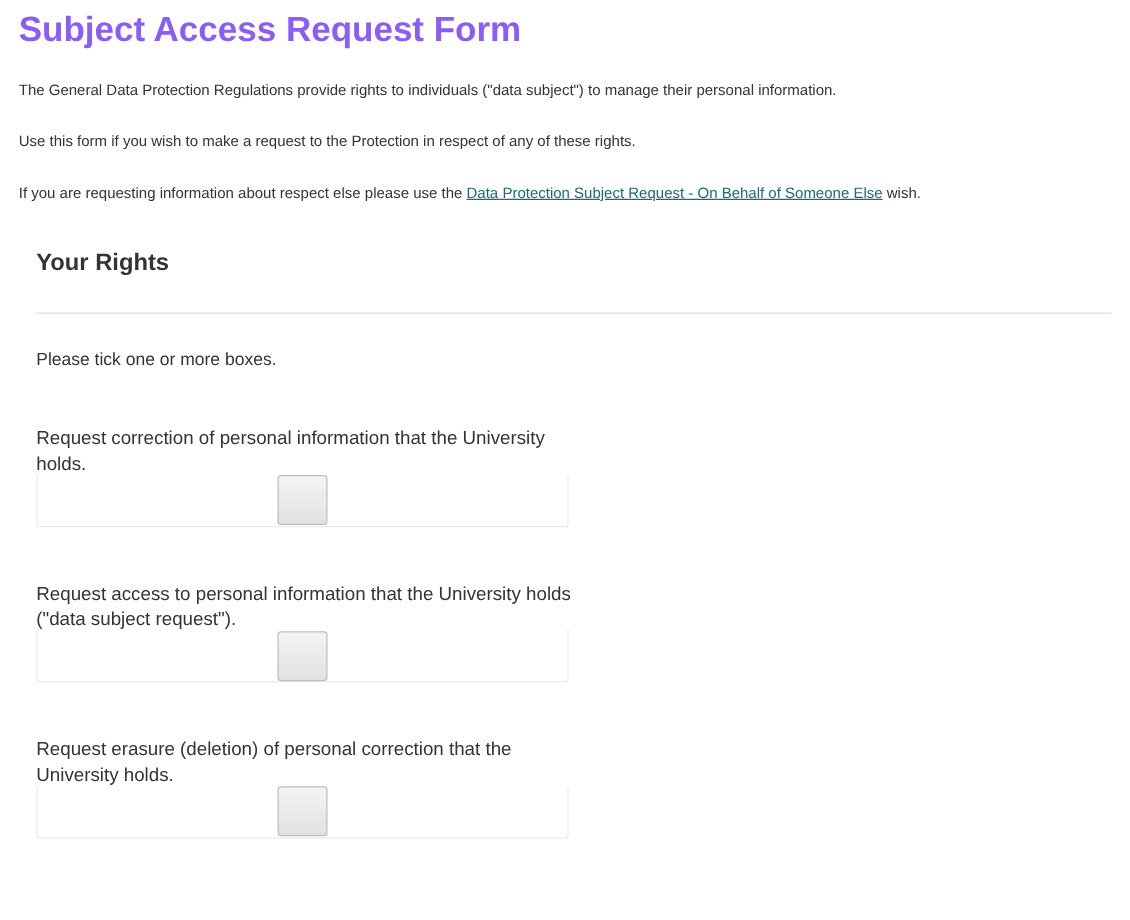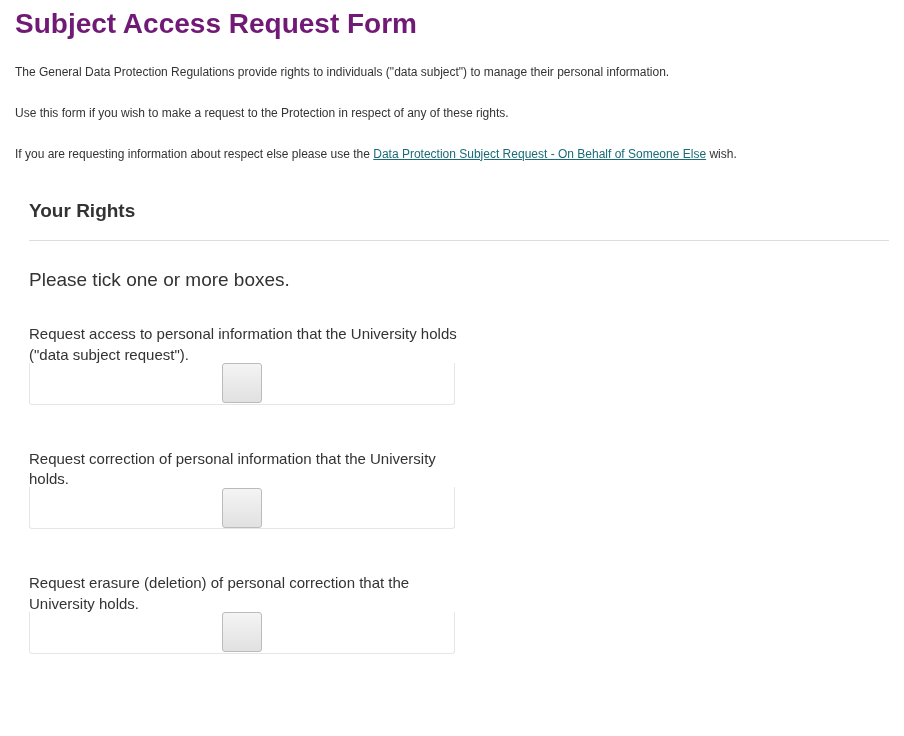--- a/index.html
+++ b/index.html
@@ -9,49 +9,49 @@
     }
     body {
       font-family: "Segoe UI", Arial, sans-serif;
       color: #333;
       padding: 8px 15px;
       width: 904px;
     }
     h1.page-title {
       font-size: 28px;
       font-weight: 600;
-      color: #701a75;
+      color: #8b5cf6;
       margin-bottom: 24px;
     }
     p.intro {
       font-size: 12px;
       color: #333;
       line-height: 1.4;
       margin-bottom: 24px;
     }
     a.link {
       color: #196b78;
       text-decoration: underline;
     }
     .section {
       padding-left: 14px;
       margin-top: 38px;
     }
     h2.section-title {
       font-size: 19px;
       font-weight: 600;
       color: #333;
-      padding-bottom: 18px;
+      padding-bottom: 28px;
       border-bottom: 1px solid #ddd;
       margin-bottom: 28px;
     }
     p.section-desc {
-      font-size: 19px;
+      font-size: 14px;
       color: #333;
-      margin-bottom: 33px;
+      margin-bottom: 46px;
     }
     .field {
       margin-bottom: 44px;
       width: 440px;
     }
     .field-label {
       font-size: 15px;
       color: #333;
       line-height: 1.35;
       display: block;
@@ -88,28 +88,28 @@
 
 <p class="intro">
   <span>If you are requesting information about respect else please use the </span><a href="#" class="link">Data Protection Subject Request - On Behalf of Someone Else</a><span> wish.</span>
 </p>
 
 <div class="section">
   <h2 class="section-title">Your Rights</h2>
   <p class="section-desc">Please tick one or more boxes.</p>
 
   <div class="field">
-    <span class="field-label">Request access to personal information that the University holds ("data subject request").</span>
+    <span class="field-label">Request correction of personal information that the University holds.</span>
     <div class="field-input-row">
       <div class="checkbox"></div>
     </div>
   </div>
 
   <div class="field">
-    <span class="field-label">Request correction of personal information that the University holds.</span>
+    <span class="field-label">Request access to personal information that the University holds ("data subject request").</span>
     <div class="field-input-row">
       <div class="checkbox"></div>
     </div>
   </div>
 
   <div class="field">
     <span class="field-label">Request erasure (deletion) of personal correction that the University holds.</span>
     <div class="field-input-row">
       <div class="checkbox"></div>
     </div>

